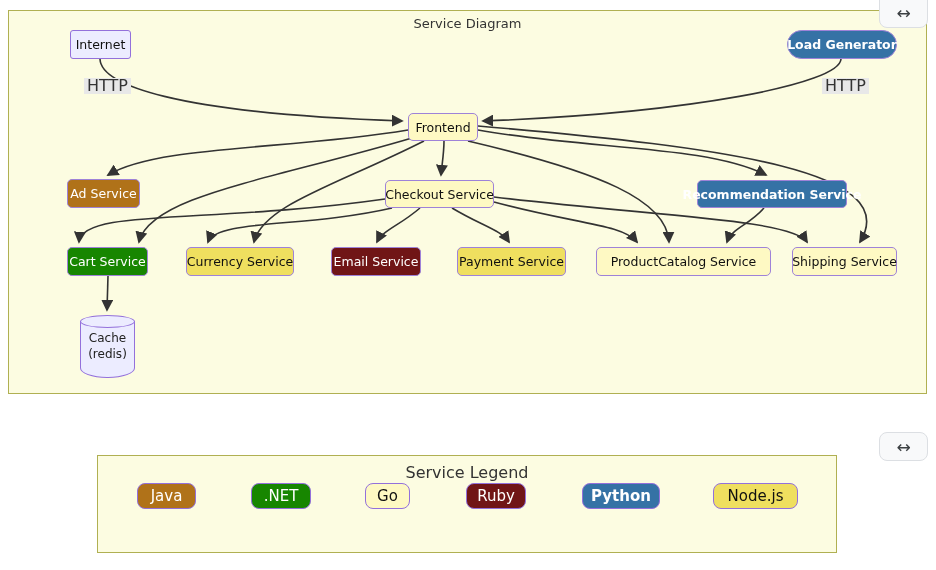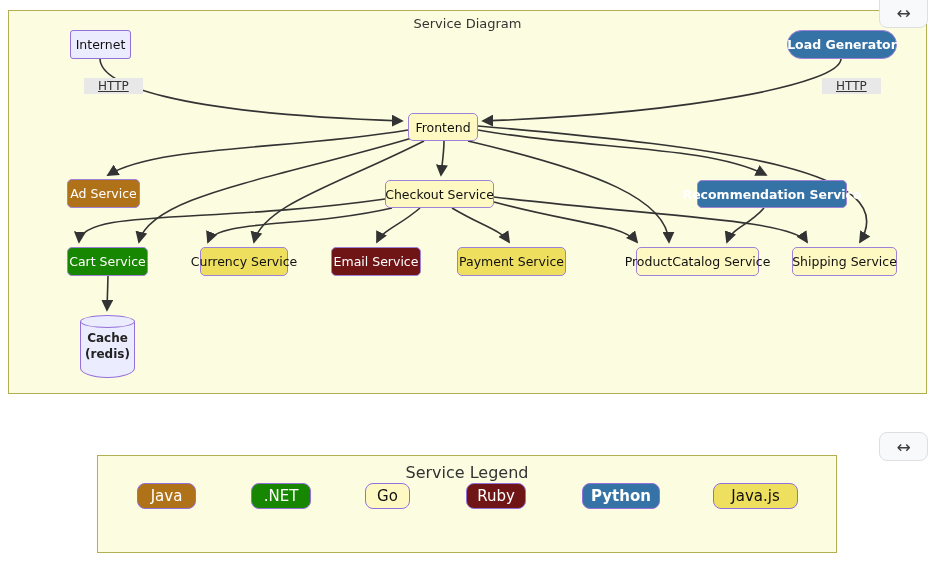--- a/index.html
+++ b/index.html
@@ -55,28 +55,28 @@
   .fill-python { background: #3572A5; color: #ffffff; font-weight: bold; }
   .fill-nodejs { background: #efdf5f; color: #101010; }
 
   .n-internet       { left: 70px;  top: 30px;  width: 61px;  height: 29px; border-radius: 3px; }
   .n-loadgen        { left: 787px; top: 30px;  width: 110px; height: 29px; border-radius: 14.5px; }
   .n-frontend       { left: 408px; top: 113px; width: 70px;  height: 28px; }
   .n-ad             { left: 67px;  top: 179px; width: 73px;  height: 29px; }
   .n-checkout       { left: 385px; top: 180px; width: 109px; height: 28px; }
   .n-recommendation { left: 697px; top: 180px; width: 150px; height: 28px; }
   .n-cart           { left: 67px;  top: 247px; width: 81px;  height: 29px; }
-  .n-currency       { left: 200px; top: 247px; width: 88px; height: 29px; }
+  .n-currency       { left: 186px; top: 247px; width: 108px; height: 29px; }
   .n-email          { left: 331px; top: 247px; width: 90px;  height: 29px; }
   .n-payment        { left: 457px; top: 247px; width: 109px; height: 29px; }
-  .n-productcatalog { left: 636px; top: 247px; width: 123px; height: 29px; }
+  .n-productcatalog { left: 596px; top: 247px; width: 175px; height: 29px; }
   .n-shipping       { left: 792px; top: 247px; width: 105px; height: 29px; }
 
   
-  .cylinder { position: absolute; left: 80px; top: 315px; width: 55px; height: 63px; font-weight: bold; }
+  .cylinder { position: absolute; left: 80px; top: 315px; width: 55px; height: 63px; }
   .cyl-body {
     position: absolute; left: 0; right: 0; top: 6px; bottom: 0;
     background: #ECECFF; border: 1px solid #9370DB;
     border-radius: 0 0 27px 27px / 0 0 10px 10px;
     box-sizing: border-box;
   }
   .cyl-top {
     position: absolute; left: 0; right: 0; top: 0; height: 13px;
     background: #ECECFF; border: 1px solid #9370DB;
     border-radius: 50%;
@@ -85,24 +85,23 @@
   .cyl-label {
     position: absolute; left: 0; right: 0; top: 16px;
     text-align: center; font-size: 12px; color: #222222; line-height: 1.3;
   }
 
   
   .edge-label {
     position: absolute;
     background: #e8e8e8;
     color: #333333;
-    font-size: 12px;
-    padding: 0 14px;
+    font-size: 16px;
+    padding: 0 3px;
     line-height: 16px;
-    text-decoration: underline;
   }
   .el-left  { left: 84px;  top: 78px; }
   .el-right { left: 822px; top: 78px; }
 
   
   .legend-item {
     position: absolute;
     box-sizing: border-box;
     display: flex; align-items: center; justify-content: center;
     border: 1px solid #9370DB;
@@ -199,21 +198,21 @@
   </div>
 
   <div class="panel legend-panel">
     <div class="panel-title legend-title">Service Legend</div>
   </div>
   <div class="legend-item fill-java li-java">Java</div>
   <div class="legend-item fill-dotnet li-dotnet">.NET</div>
   <div class="legend-item fill-go li-go">Go</div>
   <div class="legend-item fill-ruby li-ruby">Ruby</div>
   <div class="legend-item fill-python li-python">Python</div>
-  <div class="legend-item fill-nodejs li-nodejs">Java.js</div>
+  <div class="legend-item fill-nodejs li-nodejs">Node.js</div>
 
   <div class="expand-btn eb-top">
     <span>↔</span>
   </div>
   <div class="expand-btn eb-bottom">
     <span>↔</span>
   </div>
 
 </div>
 

